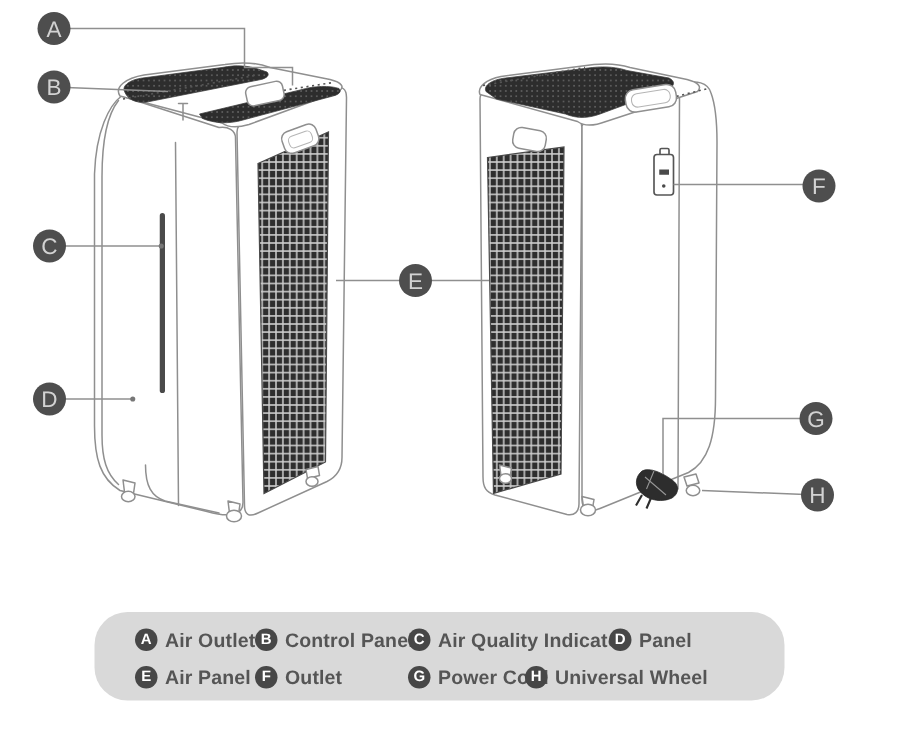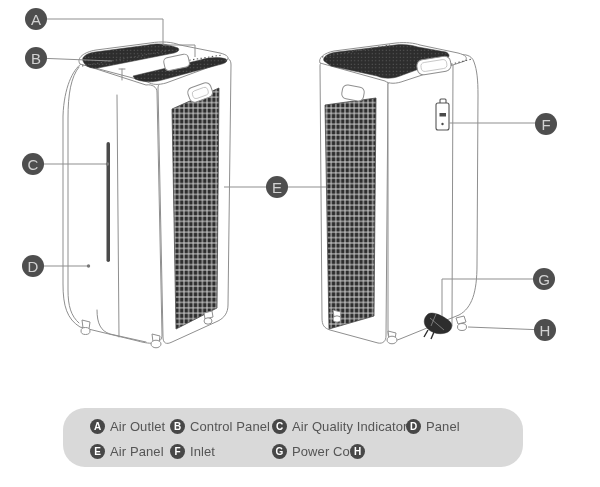--- a/index.html
+++ b/index.html
@@ -40,21 +40,21 @@
     position:absolute;left:63px;top:408px;width:460px;height:59px;
     background:var(--legend-bg);border-radius:22px;
   }
   .legend-item{position:absolute;display:flex;align-items:center;height:15px;}
   .lg-badge{
     width:15px;height:15px;border-radius:50%;background:var(--legend-badge-bg);
     color:var(--legend-badge-letter);font-size:10px;font-weight:bold;line-height:15px;
     text-align:center;flex:0 0 15px;
   }
   .lg-label{
-    margin-left:5px;color:var(--legend-text);font-size:13px;font-weight:400;
+    margin-left:5px;color:var(--legend-text);font-size:13px;font-weight:700;
     letter-spacing:.1px;white-space:nowrap;
   }
 </style>
 </head>
 <body>
 
 <div class="stage">
 
   <svg width="600" height="410" viewBox="0 0 600 410">
     <defs>
@@ -218,24 +218,25 @@
     <div class="legend-item" style="left:343px;top:11px">
       <span class="lg-badge">D</span>
       <span class="lg-label">Panel</span>
     </div>
     <div class="legend-item" style="left:27px;top:36px">
       <span class="lg-badge">E</span>
       <span class="lg-label">Air Panel</span>
     </div>
     <div class="legend-item" style="left:107px;top:36px">
       <span class="lg-badge">F</span>
-      <span class="lg-label">Inlet</span>
+      <span class="lg-label">Outlet</span>
     </div>
     <div class="legend-item" style="left:209px;top:36px">
       <span class="lg-badge">G</span>
       <span class="lg-label">Power Cord</span>
     </div>
     <div class="legend-item" style="left:287px;top:36px">
       <span class="lg-badge">H</span>
+      <span class="lg-label">Universal Wheel</span>
     </div>
   </div>
 
 </div>
 
 </body></html>

